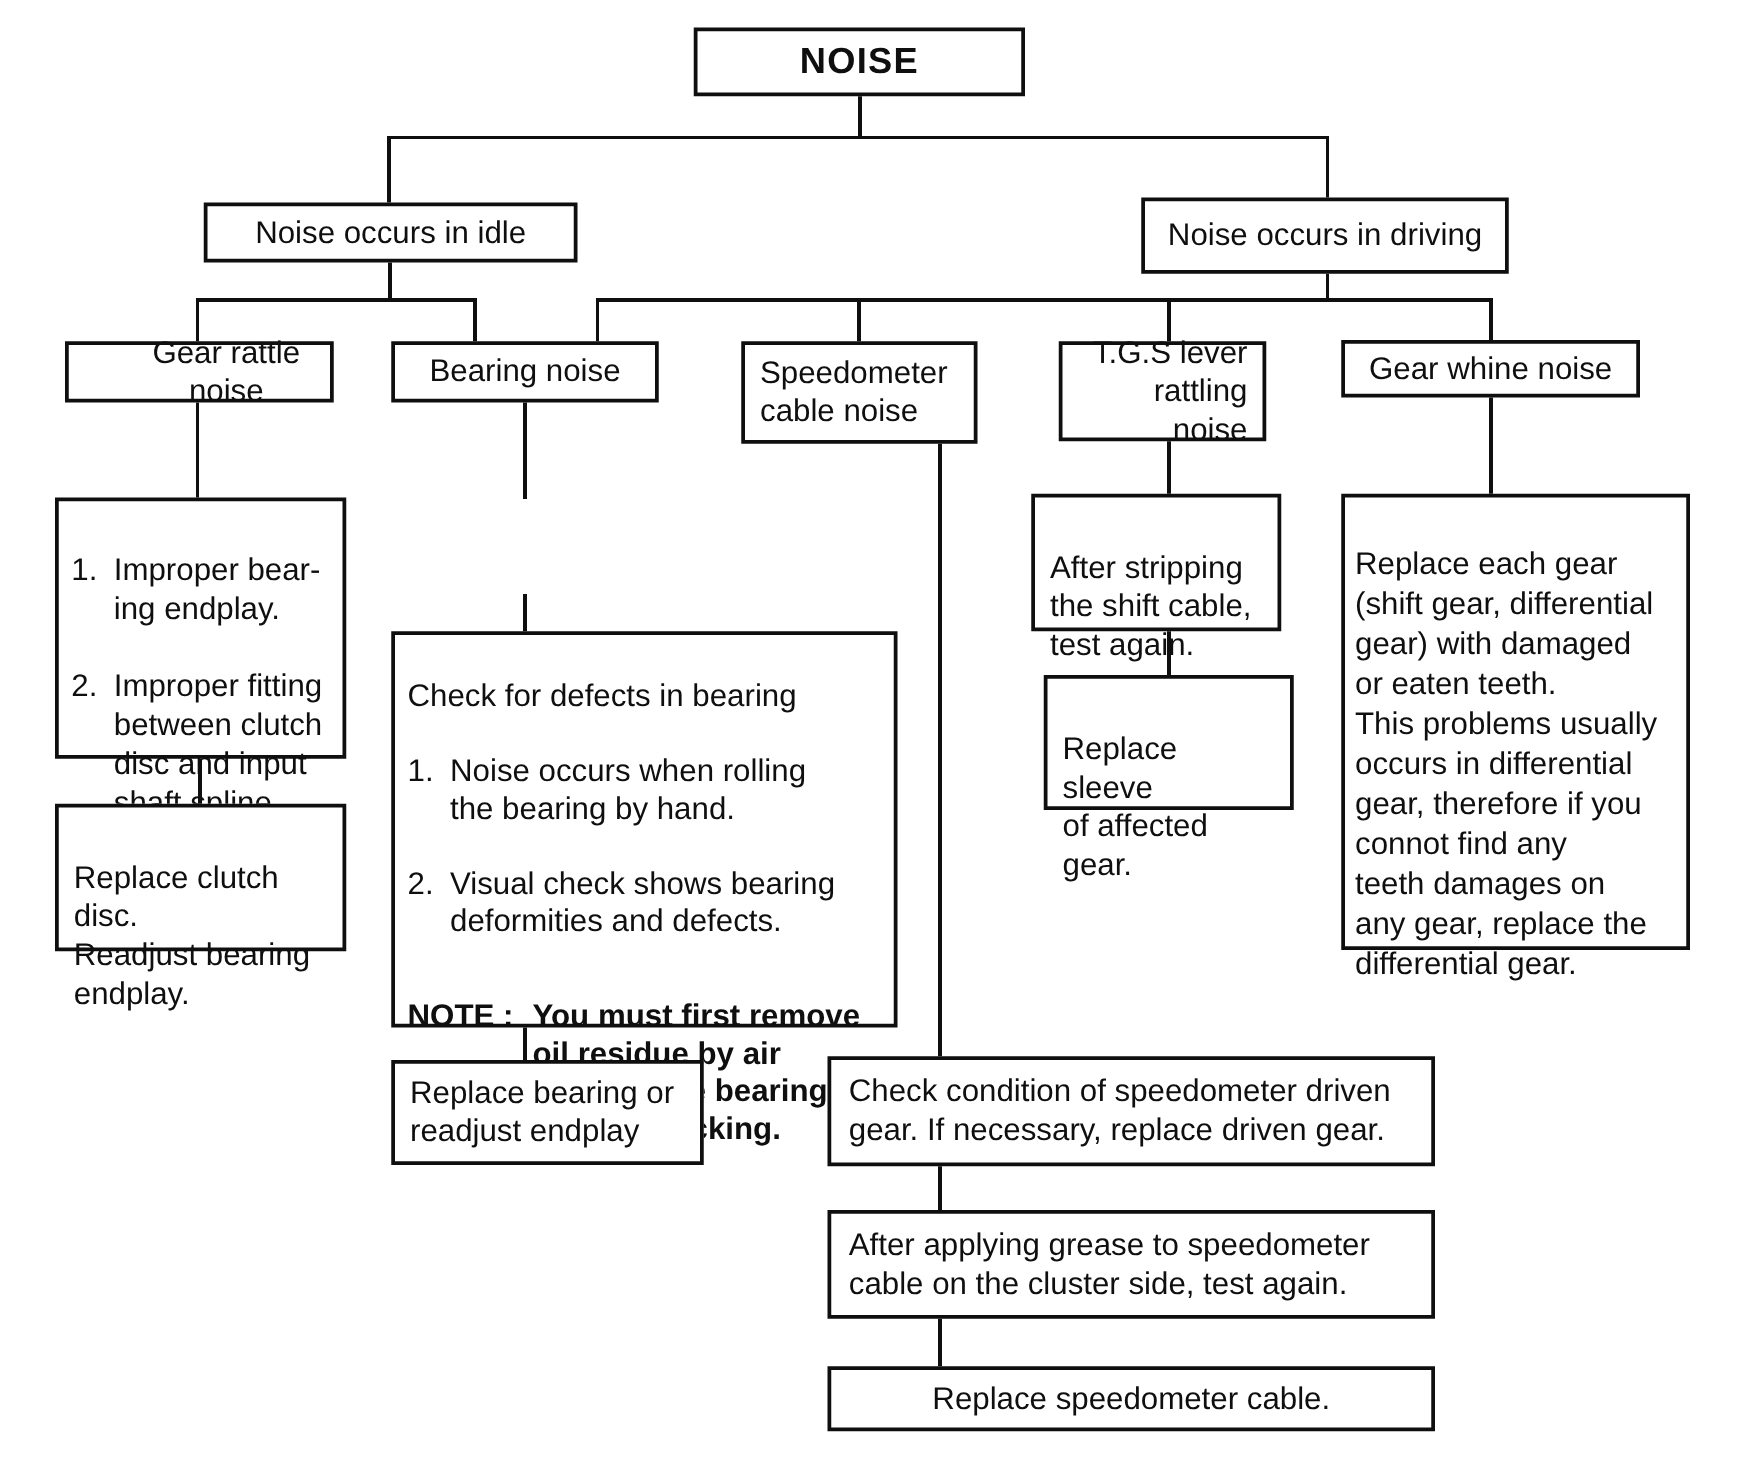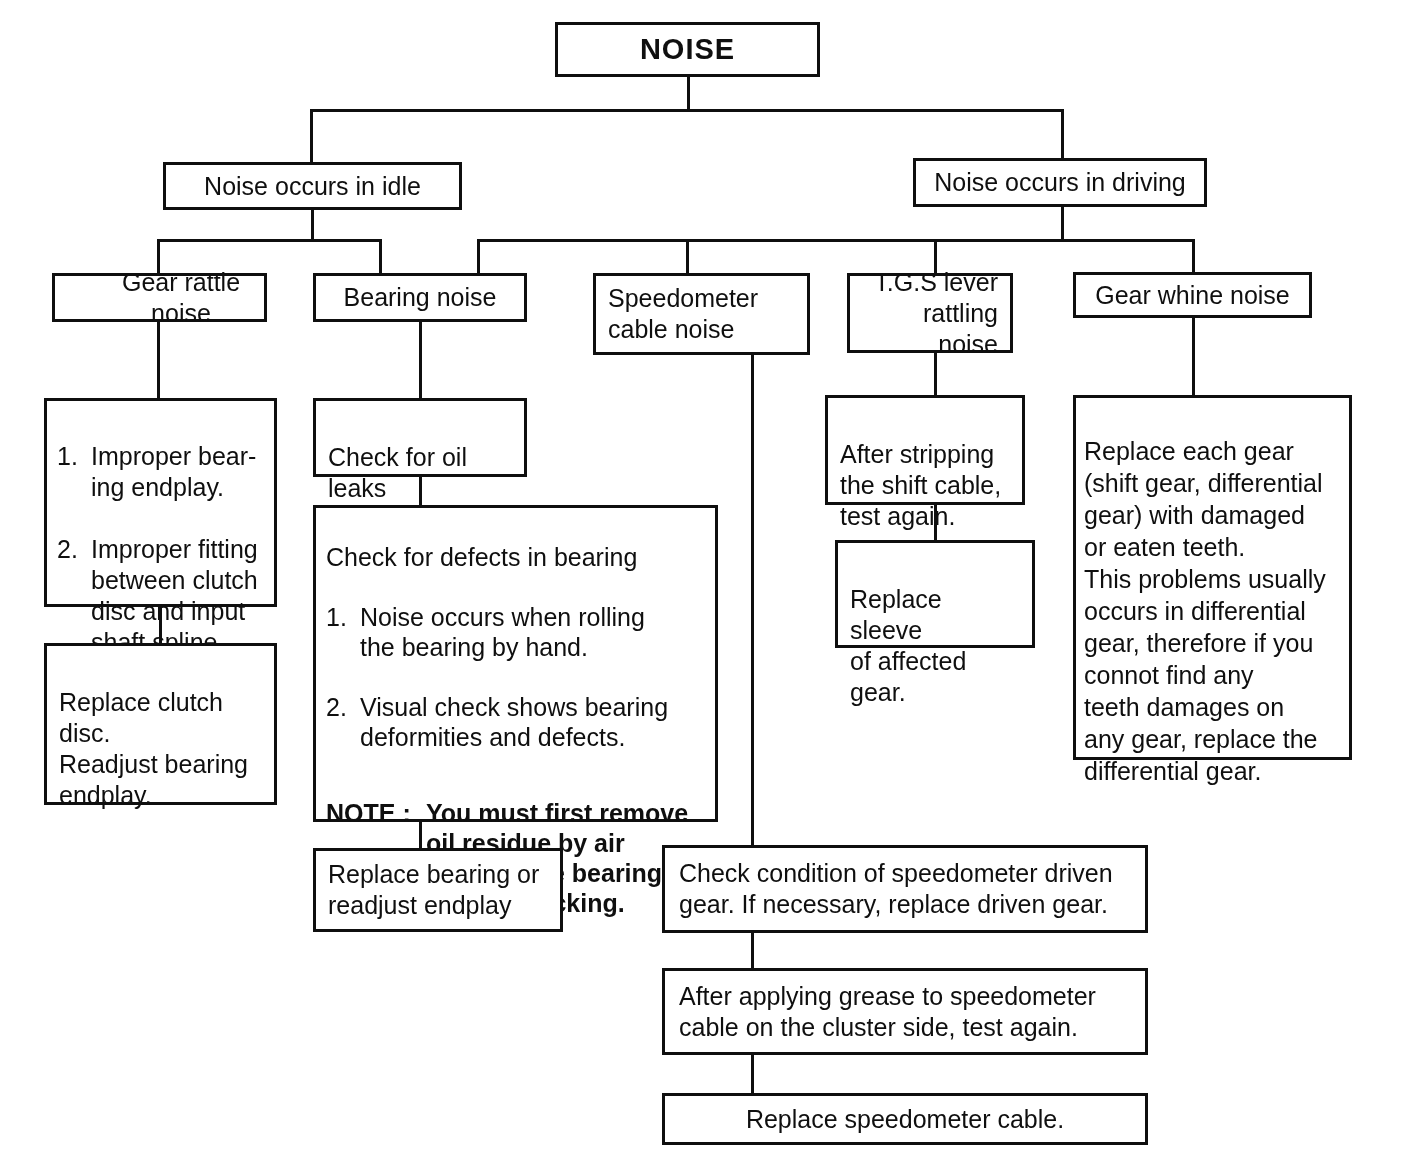--- a/index.html
+++ b/index.html
@@ -81,33 +81,33 @@
   </svg>
 
   <div class="node center bold title-box" style="left:555px; top:22px; width:265px; height:55px;">
     <span>NOISE</span>
   </div>
 
   <div class="node center" style="left:163px; top:162px; width:299px; height:48px;">
     <span>Noise occurs in idle</span>
   </div>
 
-  <div class="node center" style="left:913px; top:158px; width:294px; height:49px;">
+  <div class="node center" style="left:913px; top:158px; width:294px; height:61px;">
     <span>Noise occurs in driving</span>
   </div>
 
   <div class="node center" style="left:52px; top:273px; width:215px; height:49px;padding-left:43px;">
     <span>Gear rattle noise</span>
   </div>
 
   <div class="node center" style="left:313px; top:273px; width:214px; height:49px;">
     <span>Bearing noise</span>
   </div>
 
-  <div class="node leftpad" style="left:593px; top:273px; width:217px; height:82px;">
+  <div class="node leftpad" style="left:593px; top:273px; width:189px; height:82px;">
     <span>Speedometer
 cable noise</span>
   </div>
 
   <div class="node leftpad" style="left:847px; top:273px; width:166px; height:80px;text-align:right;">
     <span>T.G.S lever
 rattling noise</span>
   </div>
 
   <div class="node center" style="left:1073px; top:272px; width:239px; height:46px;">
@@ -122,31 +122,27 @@
     </div>
     <div class="row">
       <span class="num">2.</span>
       <span class="txt">Improper fitting
 between clutch
 disc and input
 shaft spline.</span>
     </div>
   </div>
 
-  <div class="node toppad" style="left:44px; top:643px; width:233px; height:162px; padding:10px 12px;">
+  <div class="node toppad" style="left:44px; top:643px; width:233px; height:118px; padding:10px 12px;">
     <span>Replace clutch
 disc.
 Readjust bearing
 endplay.</span>
   </div>
 
-  <div class="node toppad" style="left:313px; top:398px; width:214px; height:79px;">
-    <span>Check for oil
-leaks</span>
-  </div>
 
   <div class="node tight" style="left:313px; top:505px; width:405px; height:317px;">
     <div>Check for defects in bearing</div>
     <div class="row">
       <span class="num">1.</span>
       <span class="txt">Noise occurs when rolling
 the bearing by hand.</span>
     </div>
     <div class="row">
       <span class="num">2.</span>

